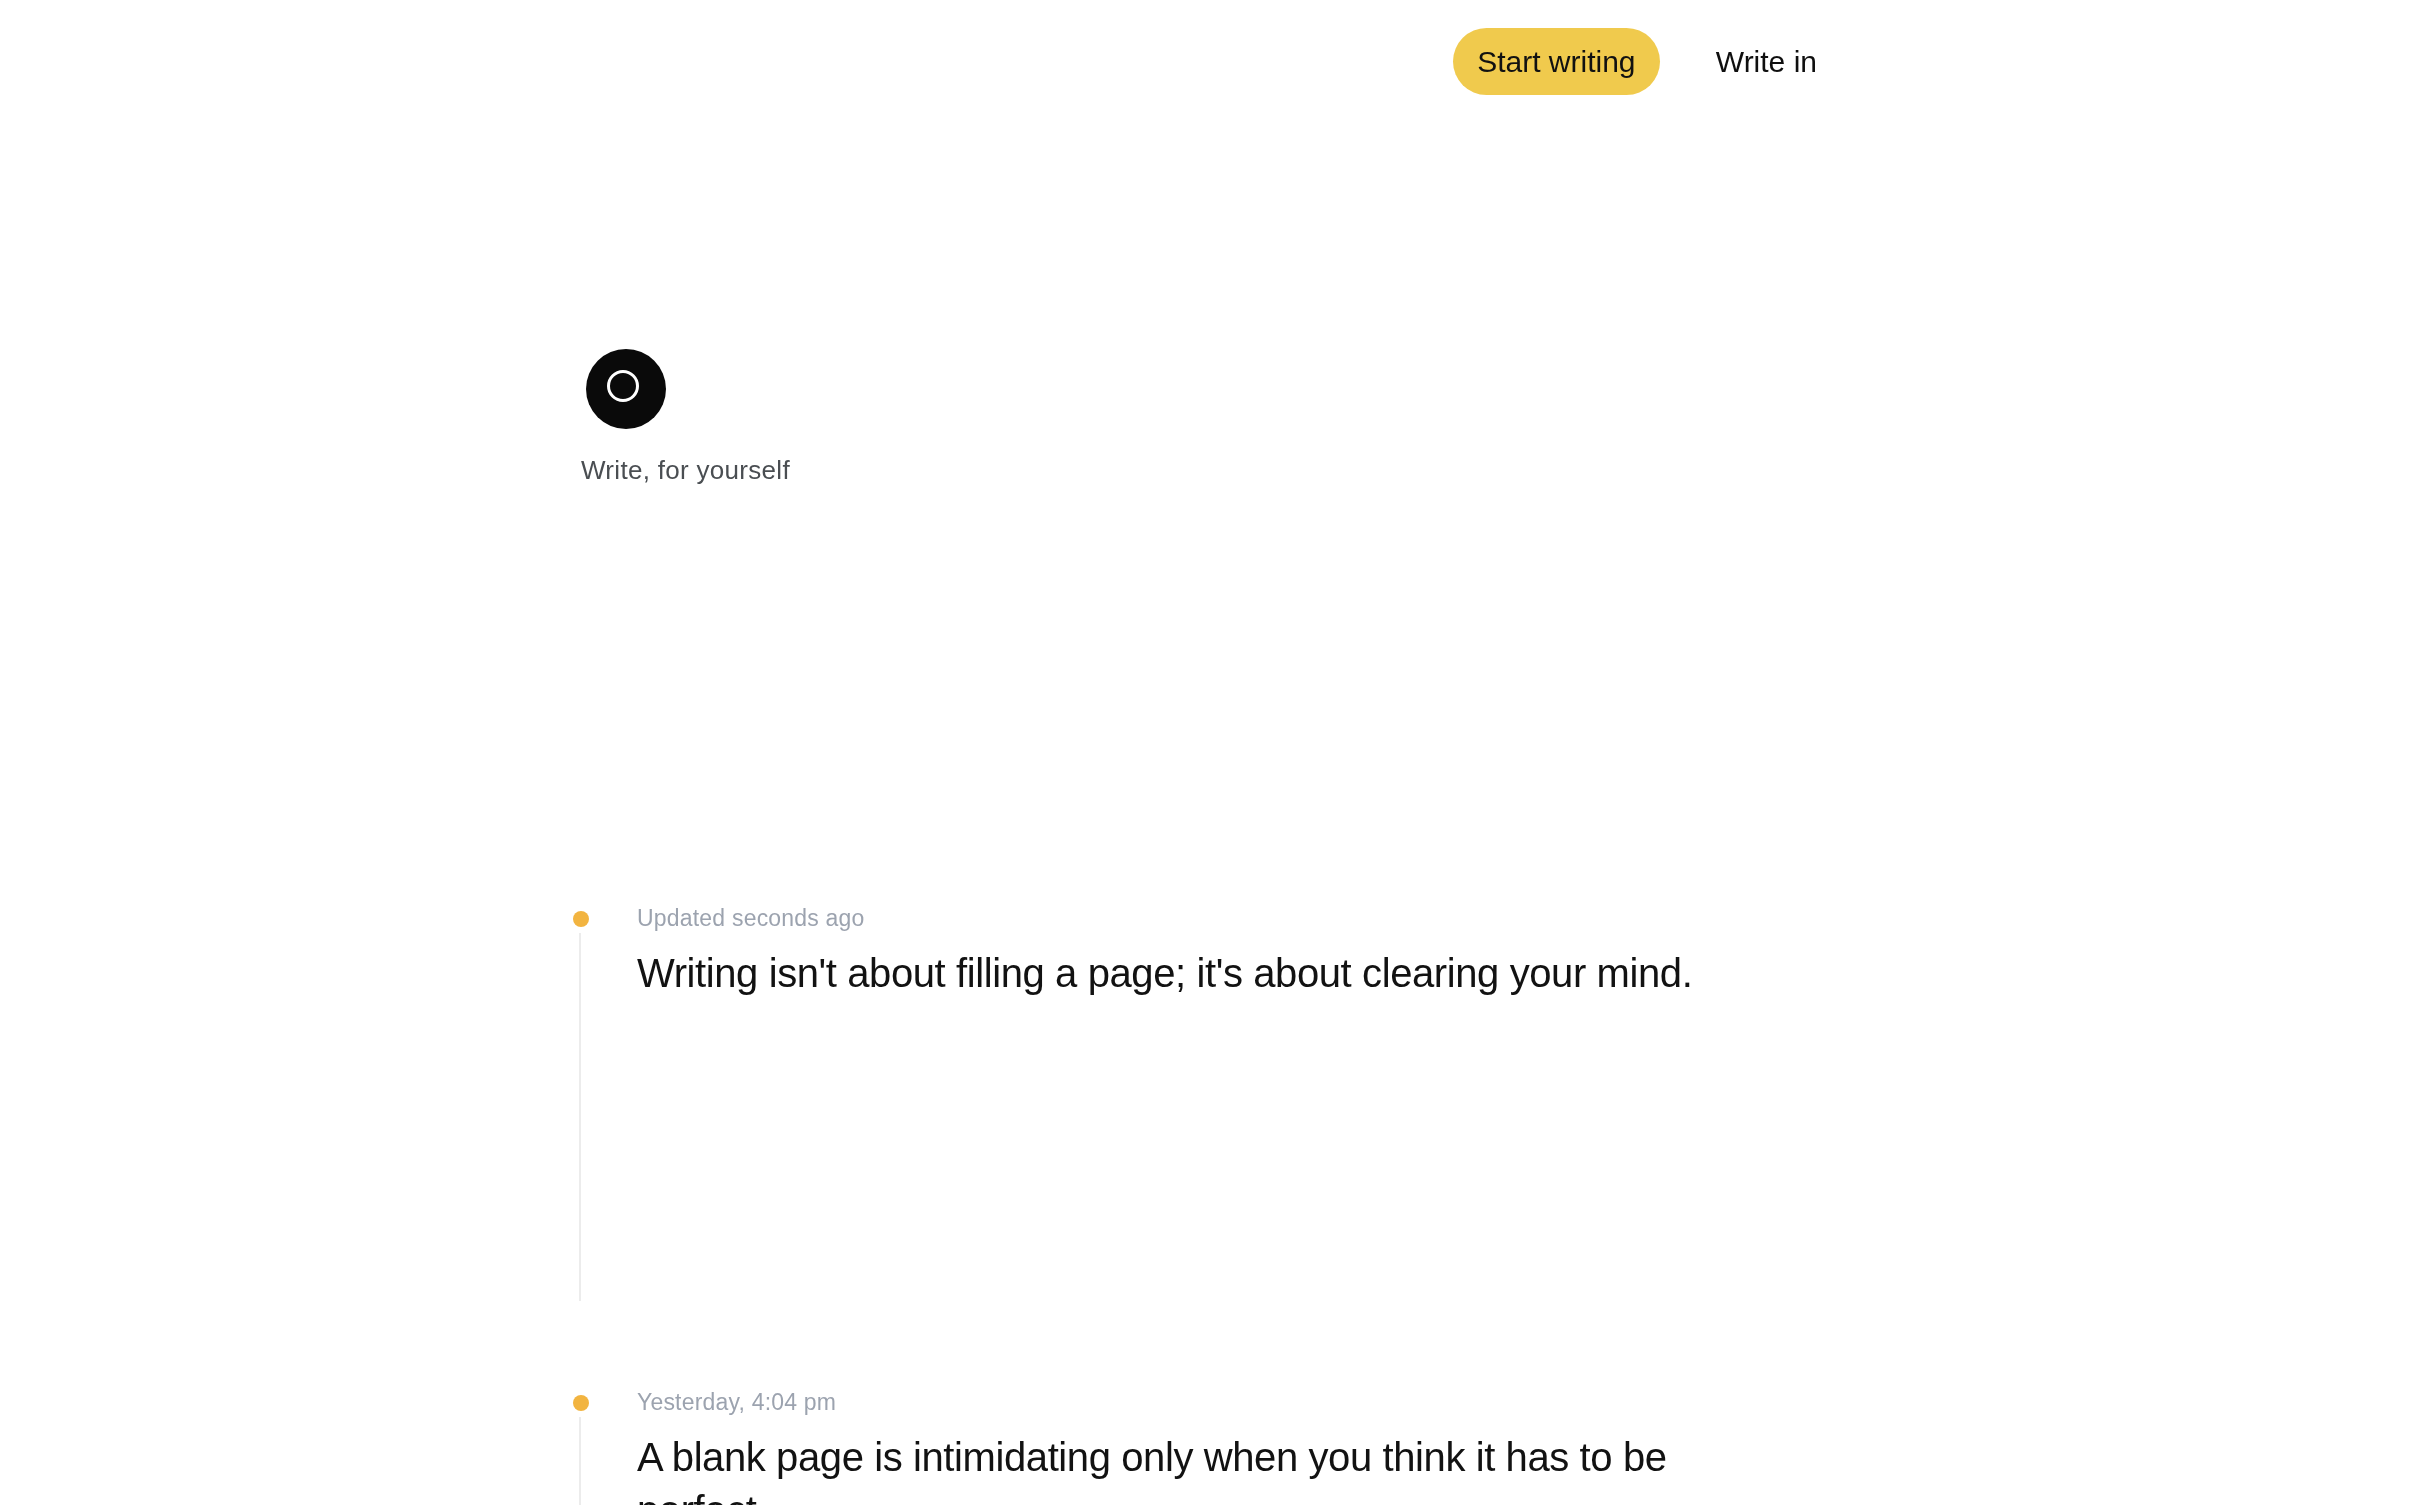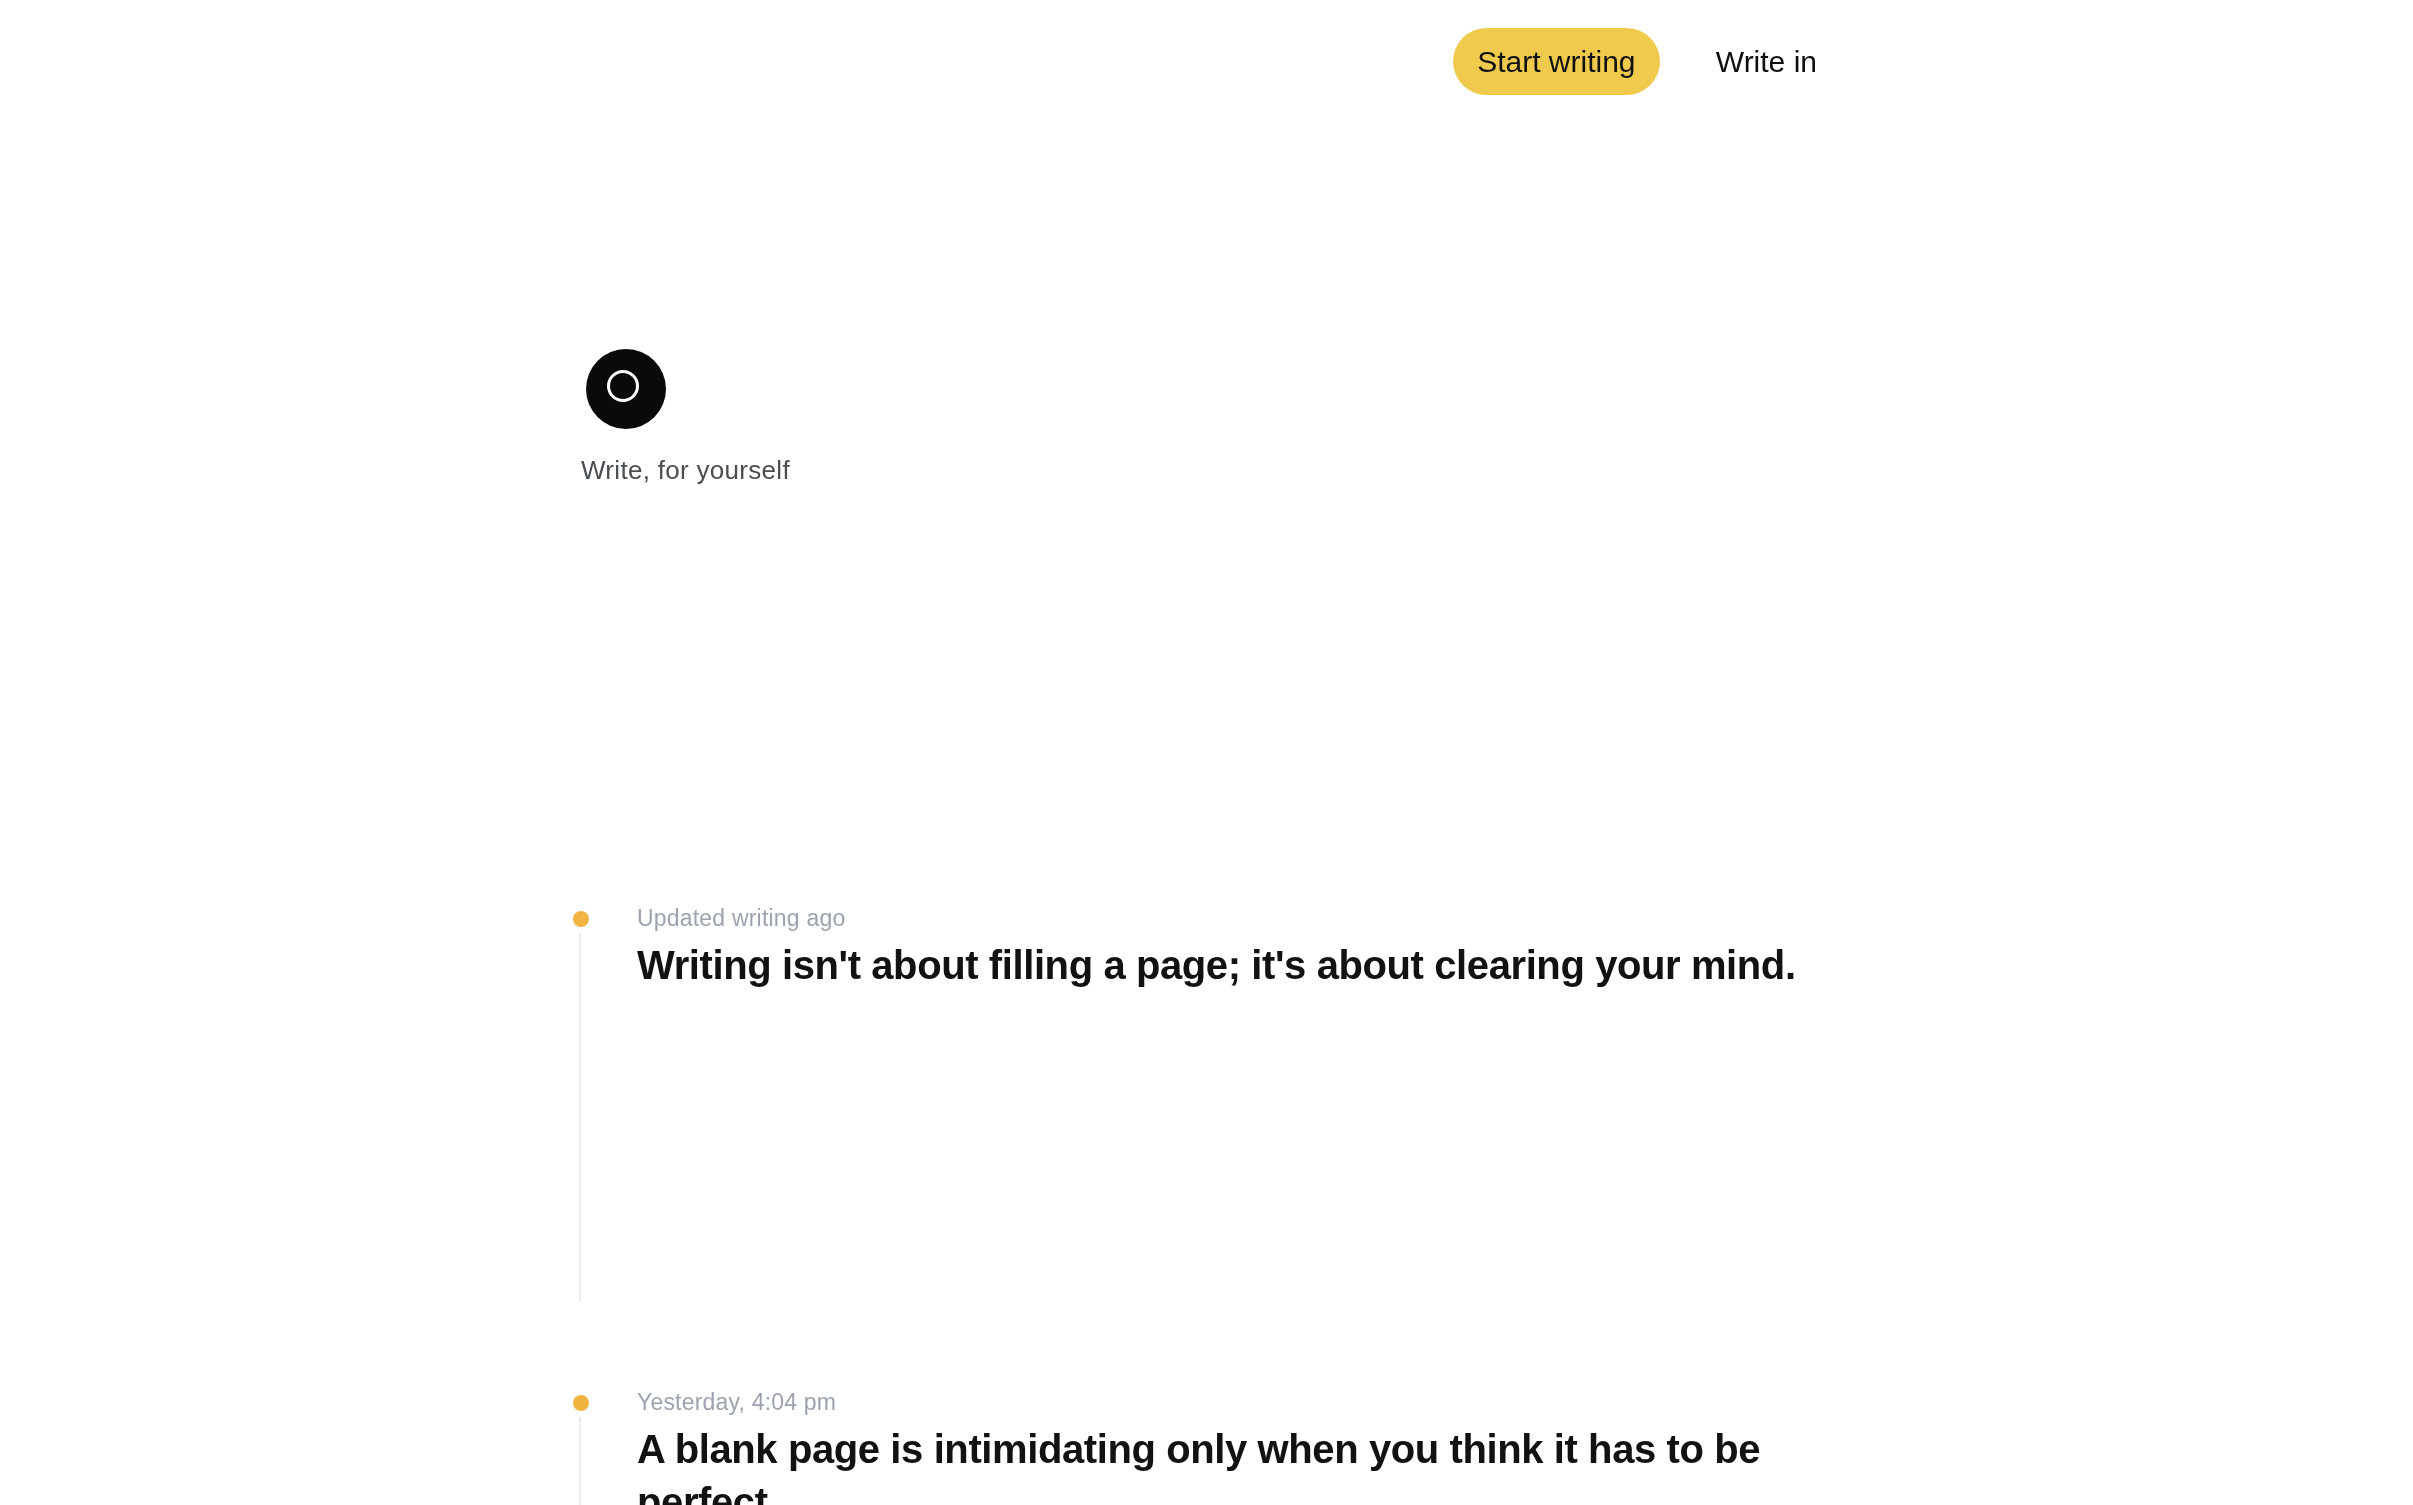--- a/index.html
+++ b/index.html
@@ -127,24 +127,24 @@
   .entry-2 { top: 1388px; }
   .entry-2 .rail { height: 336px; }
 
   .entry-meta {
     font-size: 23px;
     line-height: 29px;
     color: #9CA3AF;
     letter-spacing: 0.2px;
   }
   .entry-title {
-    margin-top: 6px;
+    margin-top: 14px;
     font-size: 40px;
     line-height: 53px;
-    font-weight: 700;
+    font-weight: 400;
     color: #121212;
     letter-spacing: -0.4px;
     white-space: pre-line;
   }
   .entry-body {
     margin-top: 29px;
     font-size: 25px;
     line-height: 45px;
     color: #4b4f54;
     letter-spacing: 0.1px;
@@ -165,21 +165,21 @@
     <div class="logo">
       <span class="ring"></span>
     </div>
 
     <div class="tagline">Write, for yourself</div>
 
 
     <section class="entry entry-1">
       <span class="dot"></span>
       <span class="rail"></span>
-      <div class="entry-meta">Updated writing ago</div>
+      <div class="entry-meta">Updated seconds ago</div>
       <h2 class="entry-title">Writing isn't about filling a page; it's about clearing your mind.</h2>
     </section>
 
     <section class="entry entry-2">
       <span class="dot"></span>
       <span class="rail"></span>
       <div class="entry-meta">Yesterday, 4:04 pm</div>
       <h2 class="entry-title">A blank page is intimidating only when you think it has to be
 perfect.</h2>
     </section>

